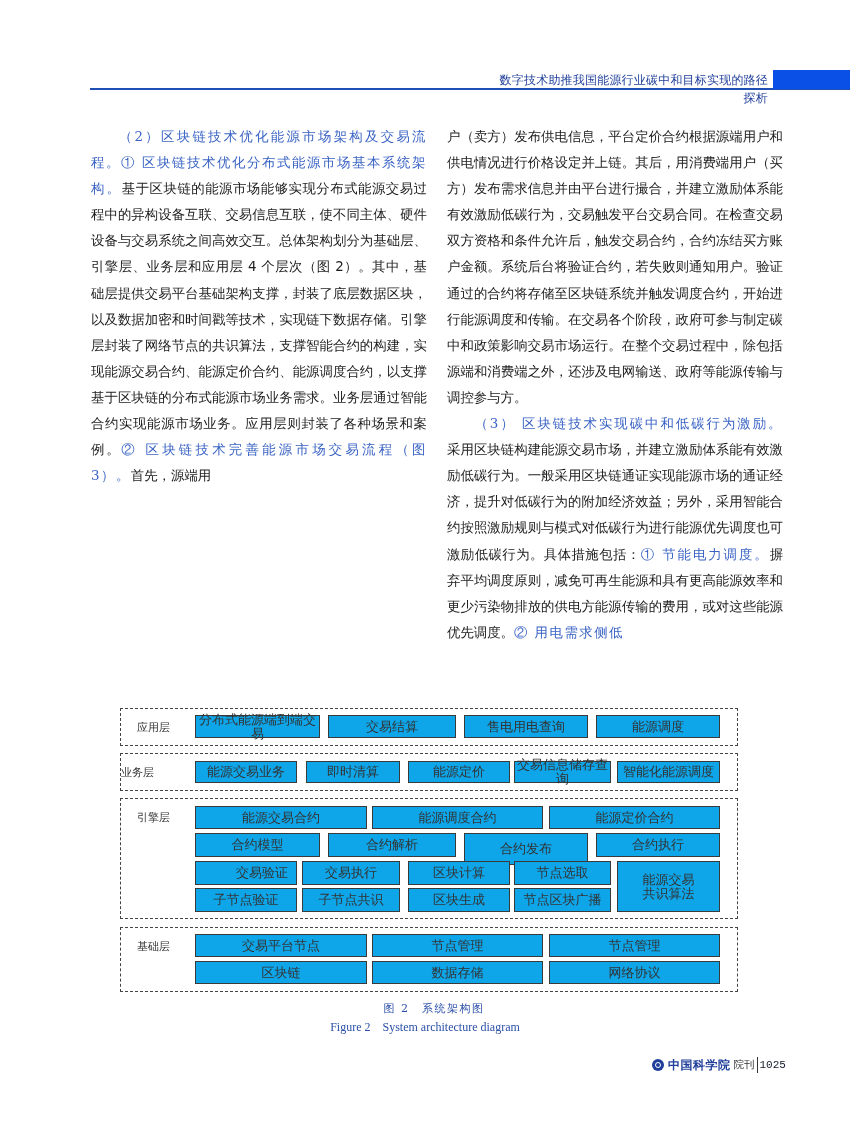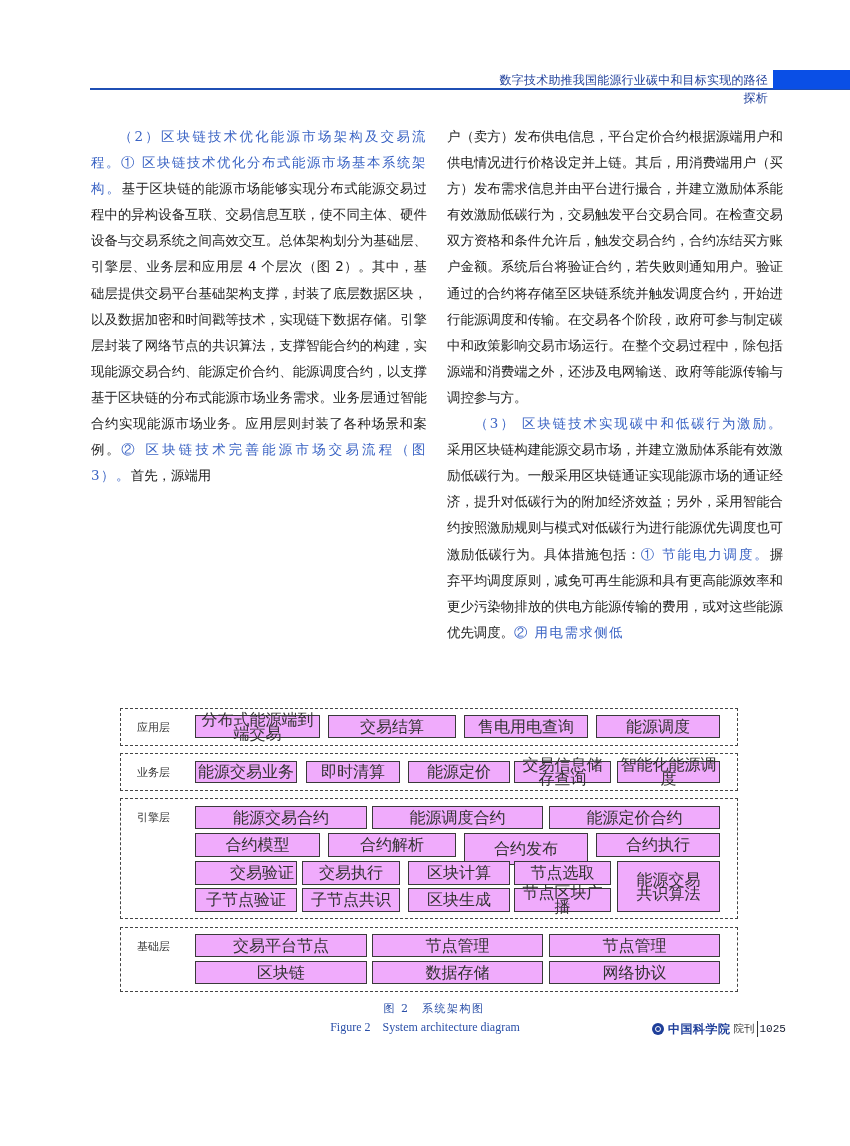--- a/index.html
+++ b/index.html
@@ -17,30 +17,30 @@
     text-align:justify; }
   .col.left { left:91px; }
   .col.right { left:447px; }
   .col p { margin:0; }
   .hl { color:#3a63c4; font-family:"DejaVu Serif", "Liberation Serif", serif; letter-spacing:1.5px; }
   .indent { display:inline-block; width:27px; }
 
   .diagram { position:absolute; left:0; top:0; width:850px; height:1146px; pointer-events:none; }
   .layer { position:absolute; border:1.5px dashed #444; box-sizing:border-box; }
   .layer-label { position:absolute; font-size:11px; color:#333; }
-  .box { position:absolute; border:1.6px solid #3a3a3a; box-sizing:border-box; background:#f0abfc;
-    font-size:16px; color:#333; display:flex; align-items:center; justify-content:center;
+  .box { position:absolute; border:1.6px solid #3a3a3a; box-sizing:border-box; background:#0ea5e9;
+    font-size:13px; color:#333; display:flex; align-items:center; justify-content:center;
     text-align:center; line-height:14px; pointer-events:auto; }
 
   .caption-cn { position:absolute; left:0; width:850px; top:1001px; text-align:center;
     font-family:"DejaVu Serif", "Liberation Serif", serif; font-size:11px; color:#2a4fa8; letter-spacing:1.5px;padding-left:9px; }
   .caption-en { position:absolute; left:0; width:850px; top:1019px; text-align:center;
     font-family:"Liberation Serif", "DejaVu Serif", serif; font-size:12px; color:#2a4fa8; }
 
-  .footer { position:absolute; left:652px; top:1021px; height:16px; display:flex; align-items:center;justify-content:space-between; }
+  .footer { position:absolute; left:652px; top:1057px; height:16px; display:flex; align-items:center;justify-content:space-between; }
   .logo-icon { width:12px; height:12px; border-radius:50%; background:#1f3f9a; margin-right:4px; position:relative; }
   .logo-icon::after { content:""; position:absolute; left:3px; top:3px; width:6px; height:6px; border-radius:50%; border:1px solid #fff; box-sizing:border-box; }
   .logo-text { font-size:12px; color:#1f3f9a; font-weight:bold; font-family:"DejaVu Serif", serif; letter-spacing:0.5px; }
   .journal { font-size:10.5px; color:#333; margin-left:3px; }
   .sep { width:1px; height:16px; background:#333; margin:0 2px; }
   .pageno { font-family:Liberation Mono, monospace; font-size:11px; color:#0f172a; }
 </style>
 </head>
 <body>
 
@@ -57,21 +57,21 @@
   </div>
 
 <div class="diagram" id="diagram">
     <div class="layer" style="left: 120px; top: 708px; width: 618px; height: 38px;"></div>
     <div class="layer-label" style="left: 137px; top: 720px;">应用层</div>
     <div class="box" style="left: 195px; top: 715px; width: 125px; height: 23px; white-space: pre-line;">分布式能源端到端交易</div>
     <div class="box" style="left: 328px; top: 715px; width: 128px; height: 23px; white-space: pre-line;">交易结算</div>
     <div class="box" style="left: 464px; top: 715px; width: 124px; height: 23px; white-space: pre-line;">售电用电查询</div>
     <div class="box" style="left: 596px; top: 715px; width: 124px; height: 23px; white-space: pre-line;">能源调度</div>
     <div class="layer" style="left: 120px; top: 753px; width: 618px; height: 38px;"></div>
-    <div class="layer-label" style="left: 137px; top: 765px;">业务层</div>
+    <div class="layer-label" style="left: 121px; top: 765px;">业务层</div>
     <div class="box" style="left: 195px; top: 761px; width: 102px; height: 22px; white-space: pre-line;">能源交易业务</div>
     <div class="box" style="left: 306px; top: 761px; width: 94px; height: 22px; white-space: pre-line;">即时清算</div>
     <div class="box" style="left: 408px; top: 761px; width: 102px; height: 22px; white-space: pre-line;">能源定价</div>
     <div class="box" style="left: 514px; top: 761px; width: 97px; height: 22px; white-space: pre-line;">交易信息储存查询</div>
     <div class="box" style="left: 617px; top: 761px; width: 103px; height: 22px; white-space: pre-line;">智能化能源调度</div>
     <div class="layer" style="left: 120px; top: 798px; width: 618px; height: 121px;"></div>
     <div class="layer-label" style="left: 137px; top: 810px;">引擎层</div>
     <div class="box" style="left: 195px; top: 806px; width: 172px; height: 23px; white-space: pre-line;">能源交易合约</div>
     <div class="box" style="left: 372px; top: 806px; width: 171px; height: 23px; white-space: pre-line;">能源调度合约</div>
     <div class="box" style="left: 549px; top: 806px; width: 171px; height: 23px; white-space: pre-line;">能源定价合约</div>

